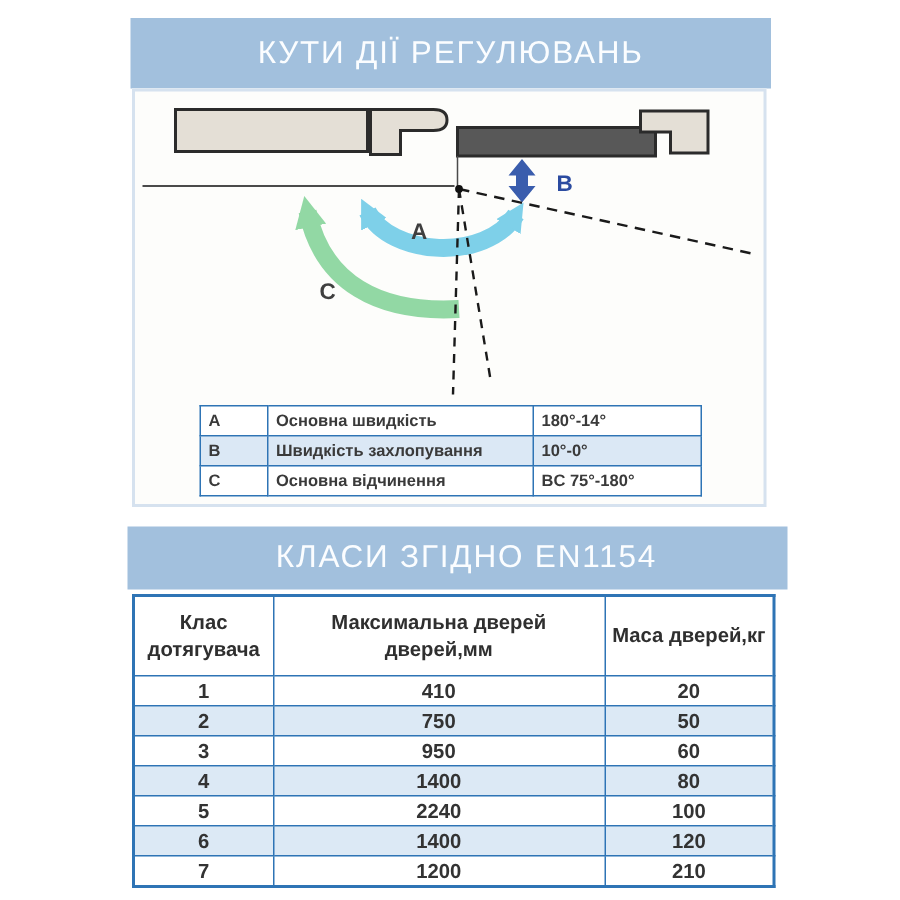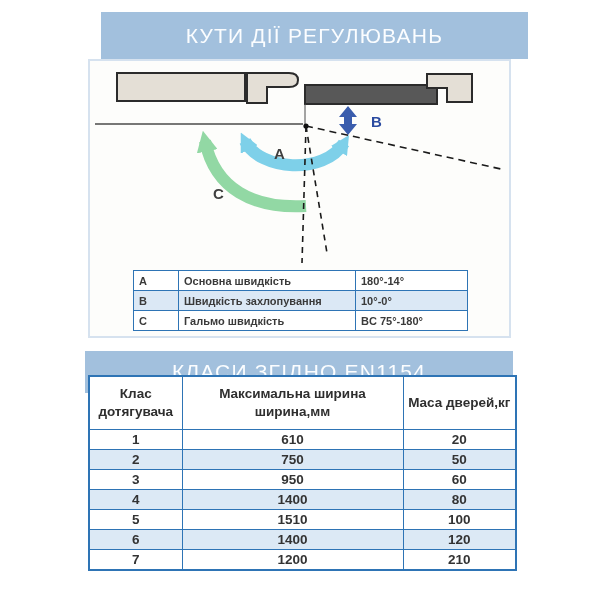--- a/index.html
+++ b/index.html
@@ -7,22 +7,22 @@
     width:600px; height:600px; position:relative; background:#ffffff;
     font-family:"Liberation Sans", sans-serif; overflow:hidden;
   }
 
   
   .band {
     position:absolute; background:#a2c0dd; color:#fbfdff;
     display:flex; align-items:center; justify-content:center;
     font-size:21px; letter-spacing:1.2px; font-weight:400;
   }
-  #band1 { left:101px; top:12px;  width:427px; height:47px; }
-  #band2 { left:85px; top:351px; width:428px; height:42px; }
+  #band1 { left:87px; top:12px;  width:427px; height:47px; }
+  #band2 { left:85px; top:351px; width:428px; height:42px;padding-left:12px; }
 
   
   #panel {
     position:absolute; left:88px; top:59px; width:423px; height:279px;
     box-sizing:border-box; border:2px solid #d6e2ef; background:#fdfdfb;
   }
   #panel svg { position:absolute; left:0; top:0; }
 
   
   #angle-table {
@@ -34,21 +34,21 @@
     border:1px solid #2e74b5; height:19px; padding:0 0 0 5px;
     background:#ffffff; vertical-align:middle;
   }
   #angle-table tr.alt td { background:#dbe8f5; }
   #angle-table col.c-key  { width:45px; }
   #angle-table col.c-name { width:177px; }
   #angle-table col.c-val  { width:112px; }
 
   
   #class-table {
-    position:absolute; left:88px; top:375px; width:427px;
+    position:absolute; left:88px; top:396px; width:427px;
     border-collapse:collapse; table-layout:fixed;
     font-size:13.5px; color:#333333;
   }
   #class-table th, #class-table td {
     border:1.5px solid #2e74b5; text-align:center; vertical-align:middle;
     background:#ffffff;
   }
   #class-table { border:2.5px solid #2e74b5; }
   #class-table th {
     height:52px; font-weight:700; color:#2f2f2f; font-size:13.5px;
@@ -118,67 +118,67 @@
       <td>Основна швидкість</td>
       <td>180°-14°</td>
     </tr>
     <tr class="alt">
       <td>B</td>
       <td>Швидкість захлопування</td>
       <td>10°-0°</td>
     </tr>
     <tr>
       <td>C</td>
-      <td>Гальмо швидкість</td>
+      <td>Основна відчинення</td>
       <td>BC 75°-180°</td>
     </tr>
   </tbody>
 </table>
 
 <div class="band" id="band2">
   <span>КЛАСИ ЗГІДНО EN1154</span>
 </div>
 
 <table id="class-table">
   <colgroup>
       <col class="k1">
       <col class="k2">
       <col class="k3">
     </colgroup>
   <thead>
     <tr>
       <th>Клас дотягувача</th>
-      <th>Максимальна ширина ширина,мм</th>
+      <th>Максимальна дверей дверей,мм</th>
       <th>Маса дверей,кг</th>
     </tr>
   </thead>
   <tbody>
     <tr>
       <td>1</td>
-      <td>610</td>
+      <td>410</td>
       <td>20</td>
     </tr>
     <tr>
       <td>2</td>
       <td>750</td>
       <td>50</td>
     </tr>
     <tr>
       <td>3</td>
       <td>950</td>
       <td>60</td>
     </tr>
     <tr>
       <td>4</td>
       <td>1400</td>
       <td>80</td>
     </tr>
     <tr>
       <td>5</td>
-      <td>1510</td>
+      <td>2240</td>
       <td>100</td>
     </tr>
     <tr>
       <td>6</td>
       <td>1400</td>
       <td>120</td>
     </tr>
     <tr>
       <td>7</td>
       <td>1200</td>

